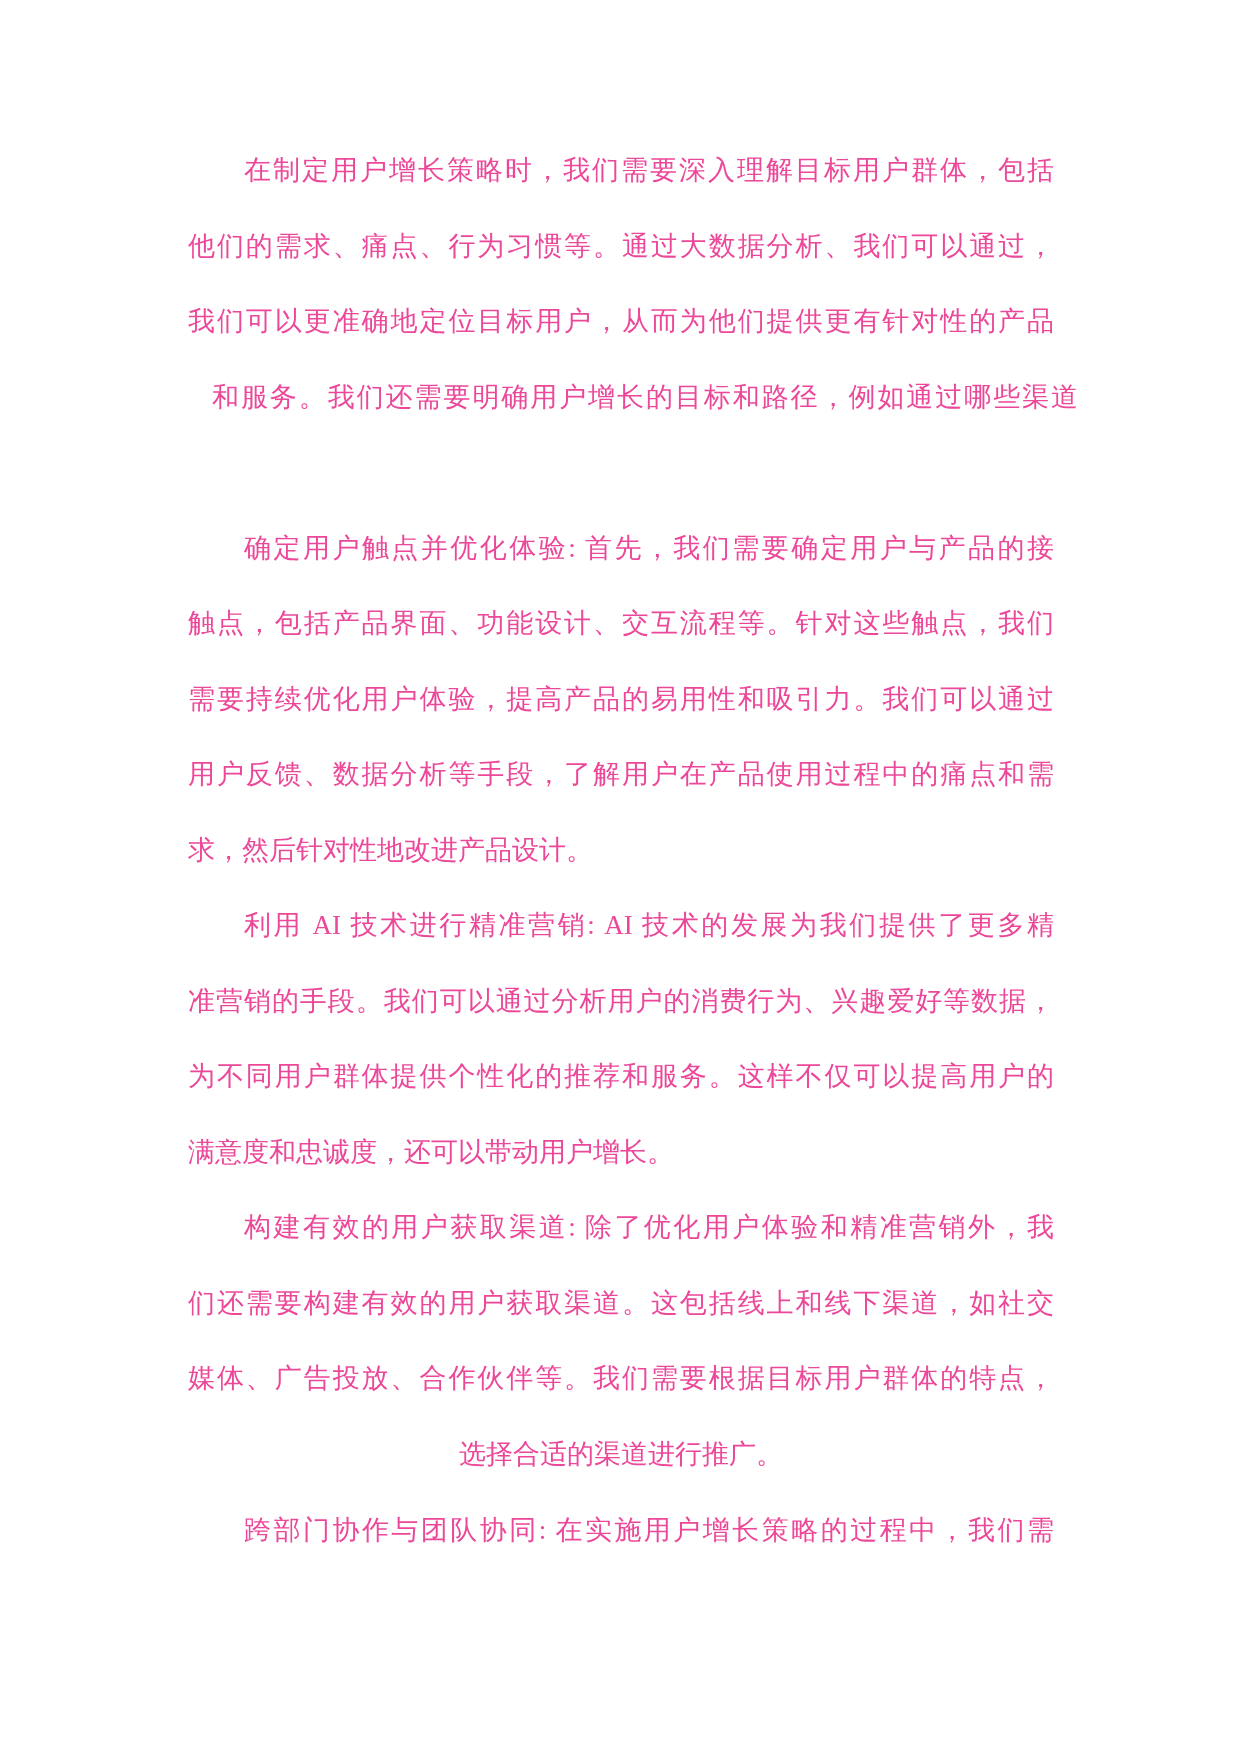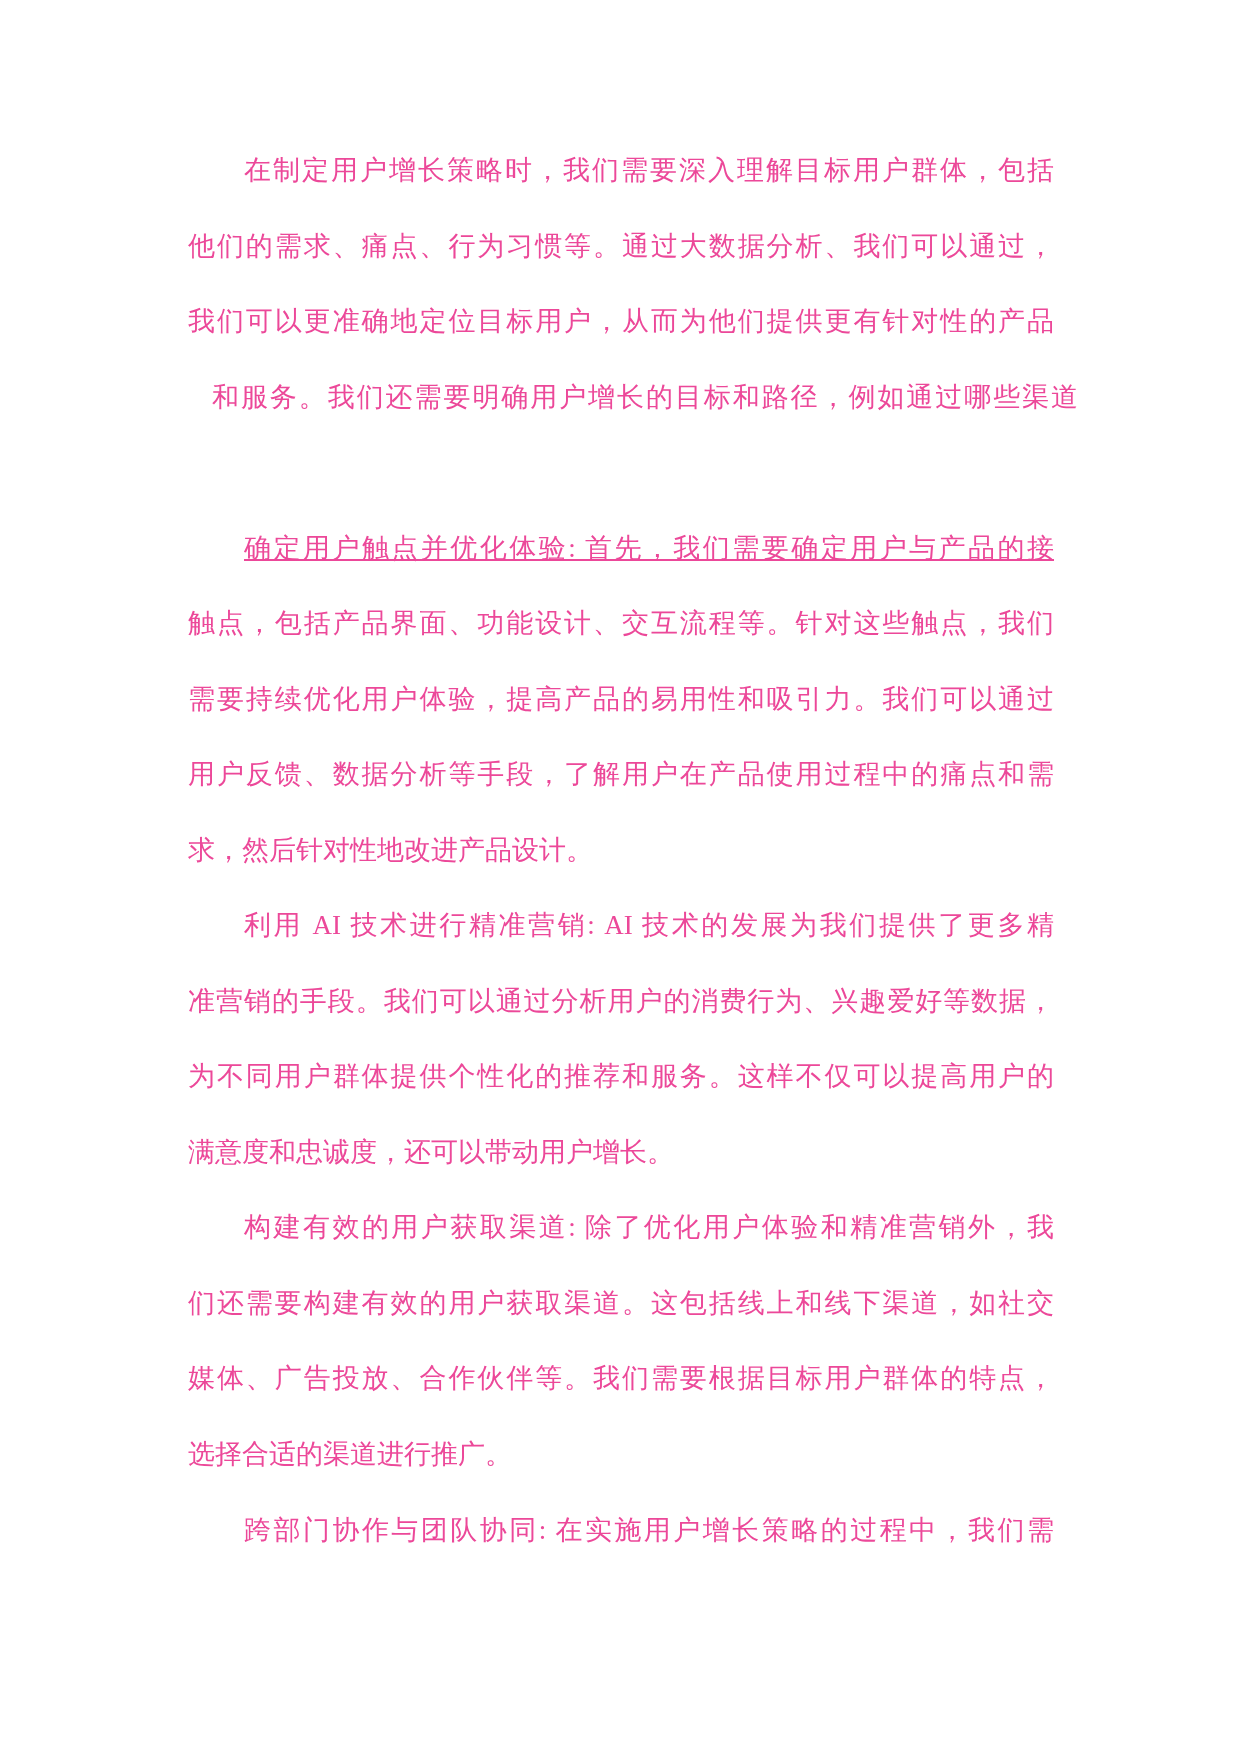--- a/index.html
+++ b/index.html
@@ -46,28 +46,28 @@
 </style>
 </head>
 <body>
 
 <div class="page">
   <div class="text-area" id="text-area">
       <div class="text-line justify indent" style="top: 151px;">在制定用户增长策略时，我们需要深入理解目标用户群体，包括</div>
       <div class="text-line justify" style="top: 227px;">他们的需求、痛点、行为习惯等。通过大数据分析、我们可以通过，</div>
       <div class="text-line justify" style="top: 302px;">我们可以更准确地定位目标用户，从而为他们提供更有针对性的产品</div>
       <div class="text-line justify" style="top: 378px; margin-left: 24px;">和服务。我们还需要明确用户增长的目标和路径，例如通过哪些渠道</div>
-      <div class="text-line justify indent" style="top: 529px; text-decoration: underline;">确定用户触点并优化体验: 首先，我们需要确定用户与产品的接</div>
+      <div class="text-line justify indent" style="top: 529px;">确定用户触点并优化体验: 首先，我们需要确定用户与产品的接</div>
       <div class="text-line justify" style="top: 604px;">触点，包括产品界面、功能设计、交互流程等。针对这些触点，我们</div>
       <div class="text-line justify" style="top: 680px;">需要持续优化用户体验，提高产品的易用性和吸引力。我们可以通过</div>
       <div class="text-line justify" style="top: 755px;">用户反馈、数据分析等手段，了解用户在产品使用过程中的痛点和需</div>
       <div class="text-line" style="top: 831px;">求，然后针对性地改进产品设计。</div>
       <div class="text-line justify indent" style="top: 906px;">利用 AI 技术进行精准营销: AI 技术的发展为我们提供了更多精</div>
       <div class="text-line justify" style="top: 982px;">准营销的手段。我们可以通过分析用户的消费行为、兴趣爱好等数据，</div>
       <div class="text-line justify" style="top: 1057px;">为不同用户群体提供个性化的推荐和服务。这样不仅可以提高用户的</div>
       <div class="text-line" style="top: 1133px;">满意度和忠诚度，还可以带动用户增长。</div>
       <div class="text-line justify indent" style="top: 1208px;">构建有效的用户获取渠道: 除了优化用户体验和精准营销外，我</div>
       <div class="text-line justify" style="top: 1284px;">们还需要构建有效的用户获取渠道。这包括线上和线下渠道，如社交</div>
       <div class="text-line justify" style="top: 1359px;">媒体、广告投放、合作伙伴等。我们需要根据目标用户群体的特点，</div>
-      <div class="text-line" style="top: 1435px;">选择合适的渠道进行推广。</div>
+      <div class="text-line" style="top: 1435px; text-align: center;">选择合适的渠道进行推广。</div>
       <div class="text-line justify indent" style="top: 1511px;">跨部门协作与团队协同: 在实施用户增长策略的过程中，我们需</div>
     </div>
 </div>
 
 </body></html>

